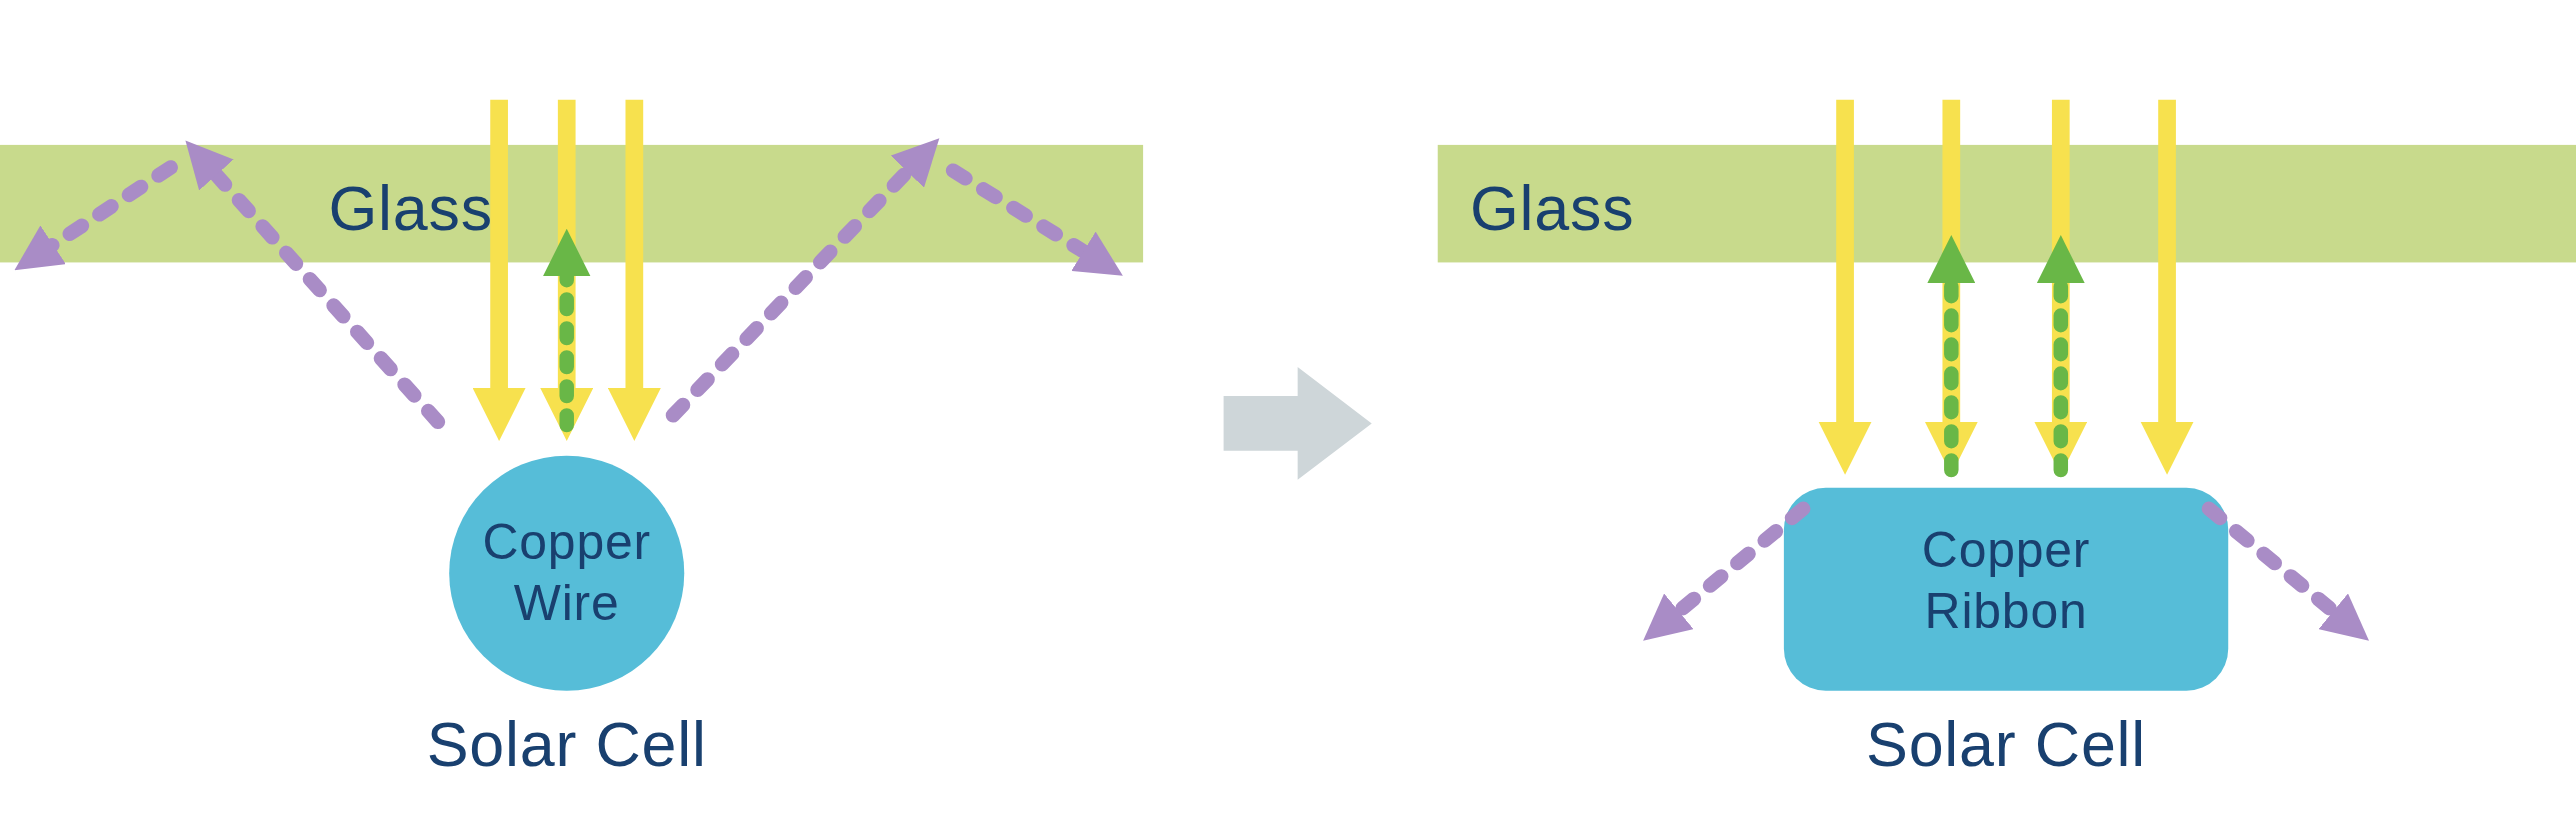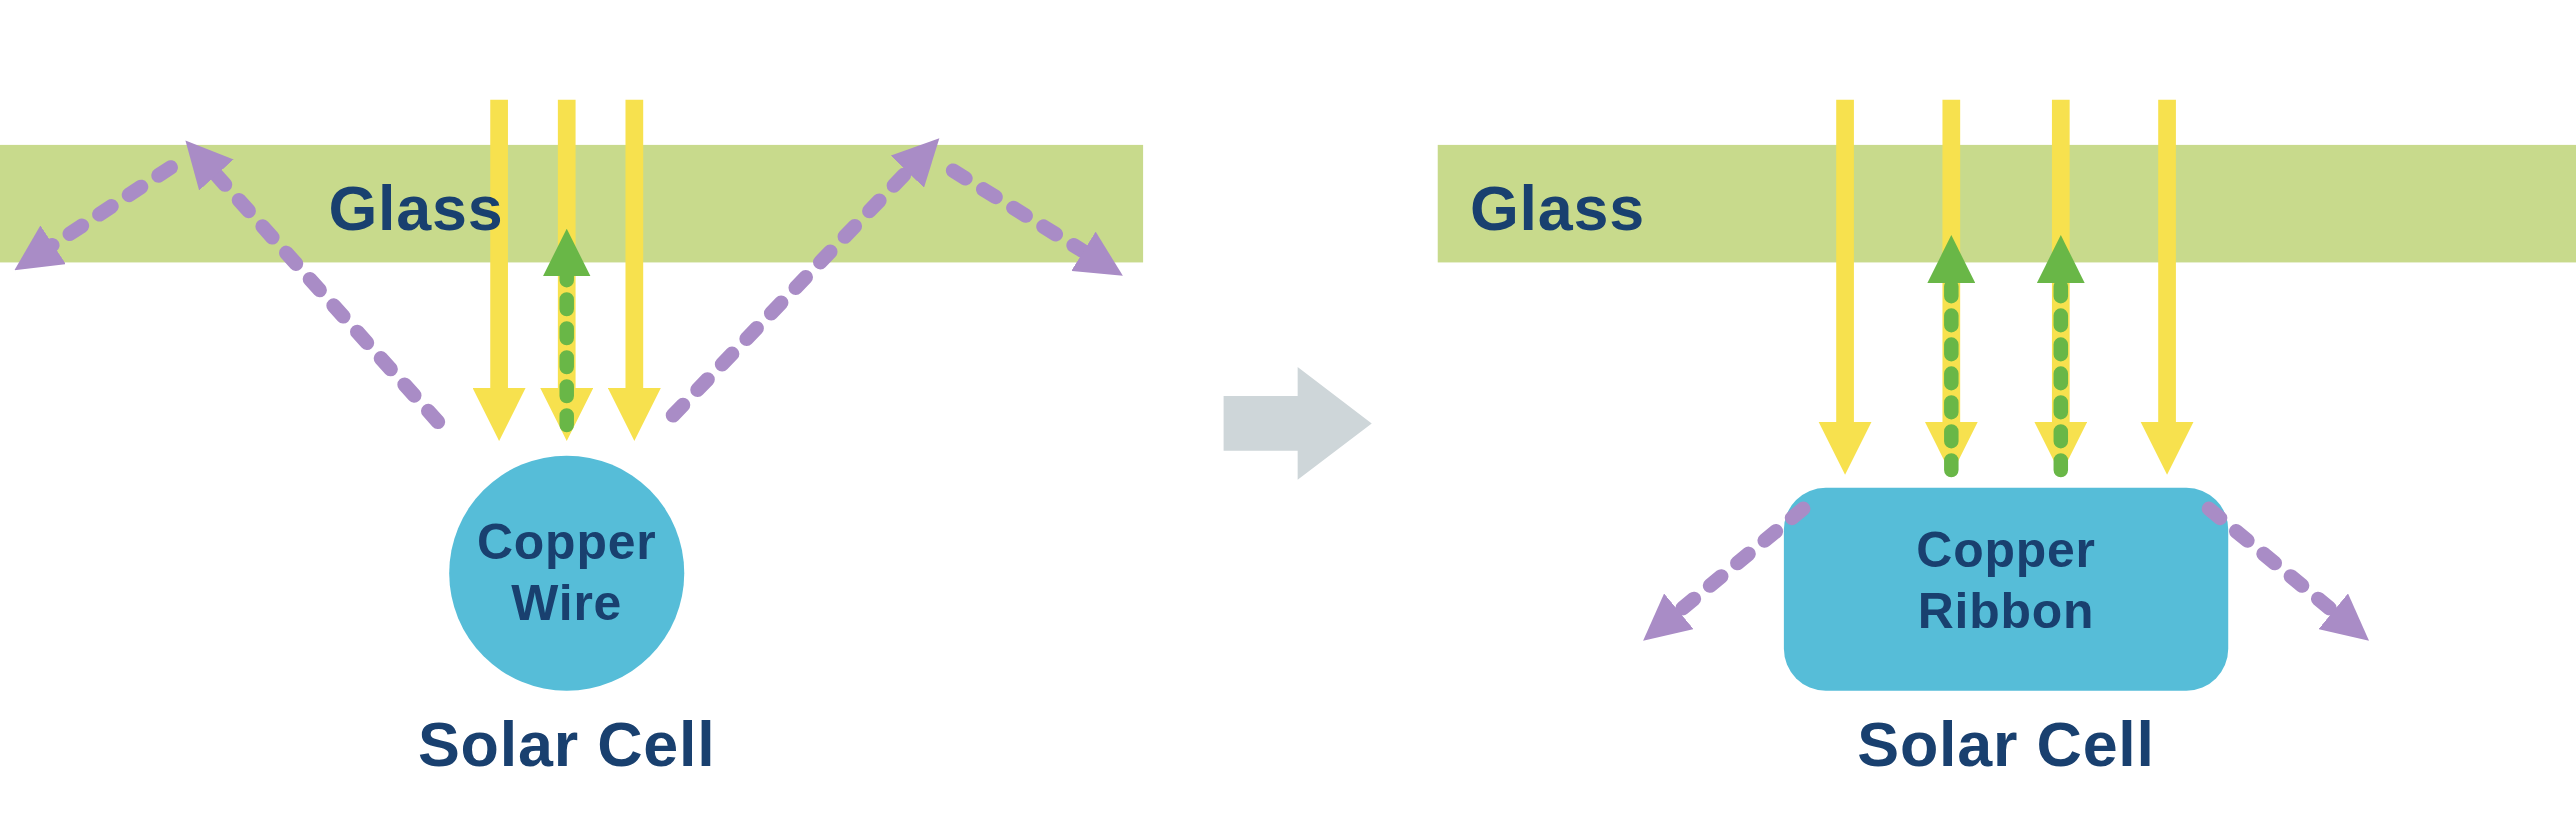--- a/index.html
+++ b/index.html
@@ -2,21 +2,20 @@
 <html style="--glass-green: #c8da8c; --sunlight-yellow: #f7e14e; --reflected-green: #69b747; --scattered-purple: #a98cc6; --copper-blue: #56bdd8; --label-navy: #19406f; --transition-gray: #ced6d9; --background: #ffffff;font-size:10.3px"><head>
 <meta charset="utf-8">
 <style>
   html, body {
     margin: 0;
     padding: 0;
     background: #ffffff;
   }
   .diagram-wrap {
     width: 100%;
-    font-weight: bold;
   }
   svg {
     display: block;
     width: 100%;
     height: auto;
   }
   svg text {
     font-family: "Liberation Sans", sans-serif;
     fill: var(--label-navy, #19406f);
     letter-spacing: 0.5px;

